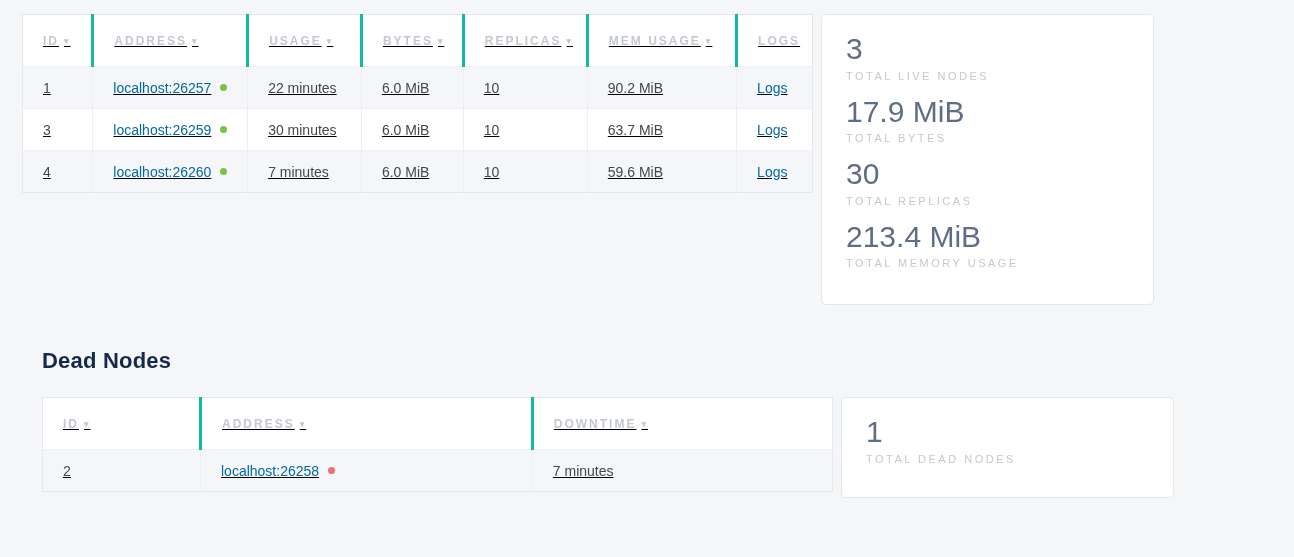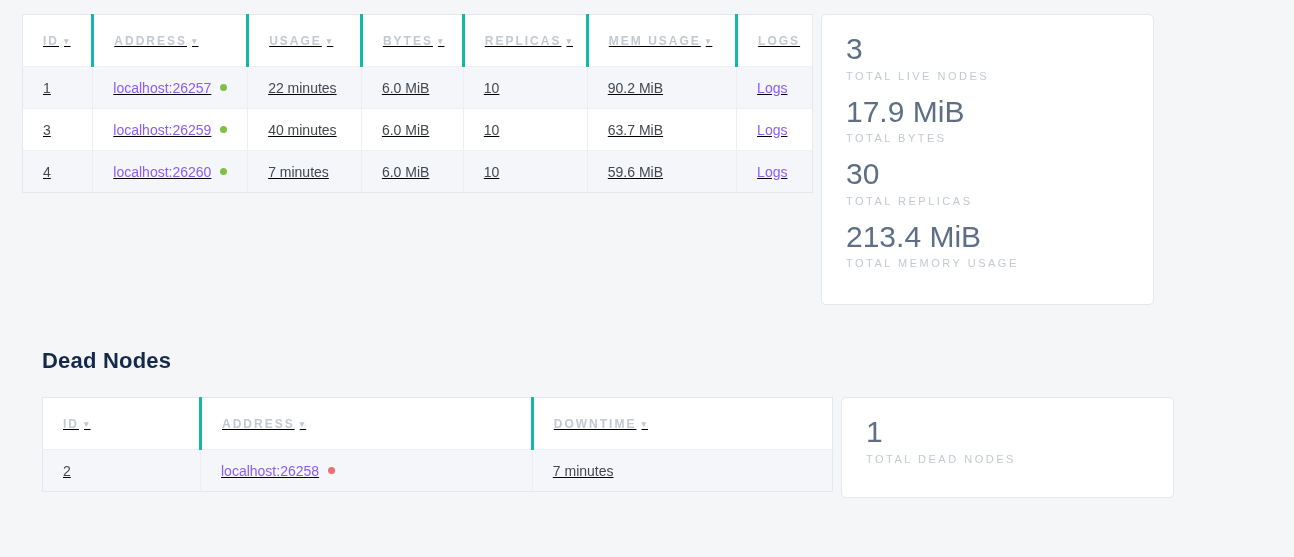--- a/index.html
+++ b/index.html
@@ -33,21 +33,21 @@
     height:42px; vertical-align:middle;
     font-size:14px; color:#44484e; padding-left:20px;
     white-space:nowrap; overflow:hidden;
   }
   tbody td + td { border-left:1px solid #eceef2; }
   tbody tr { border-top:1px solid #eef0f4; }
   tbody tr.stripe { background:#f4f6f9; }
 
   .sort-arrow { font-size:9px; color:#c3c8d1; margin-left:5px; position:relative; top:-1px; }
 
-  a.cell-link { color:#8b5cf6; text-decoration:none; cursor:pointer; }
+  a.cell-link { color:#0369a1; text-decoration:none; cursor:pointer; }
   .status-dot {
     display:inline-block; width:7px; height:7px; border-radius:50%;
     margin-left:9px; vertical-align:middle; position:relative; top:-1px;
   }
   .status-dot.live { background:#7dc142; }
   .status-dot.dead { background:#f16e6e; }
 
   .summary-panel {
     width:333px; margin-left:8px; background:#ffffff;
     border:1px solid #e4e7eb; border-radius:5px;
@@ -107,21 +107,21 @@
             <td><a class="cell-link">localhost:26257</a><span class="status-dot live"></span></td>
             <td>22 minutes</td>
             <td>6.0 MiB</td>
             <td>10</td>
             <td>90.2 MiB</td>
             <td><a class="cell-link">Logs</a></td>
           </tr>
           <tr>
             <td>3</td>
             <td><a class="cell-link">localhost:26259</a><span class="status-dot live"></span></td>
-            <td>40 minutes</td>
+            <td>30 minutes</td>
             <td>6.0 MiB</td>
             <td>10</td>
             <td>63.7 MiB</td>
             <td><a class="cell-link">Logs</a></td>
           </tr>
           <tr class="stripe">
             <td>4</td>
             <td><a class="cell-link">localhost:26260</a><span class="status-dot live"></span></td>
             <td>7 minutes</td>
             <td>6.0 MiB</td>

